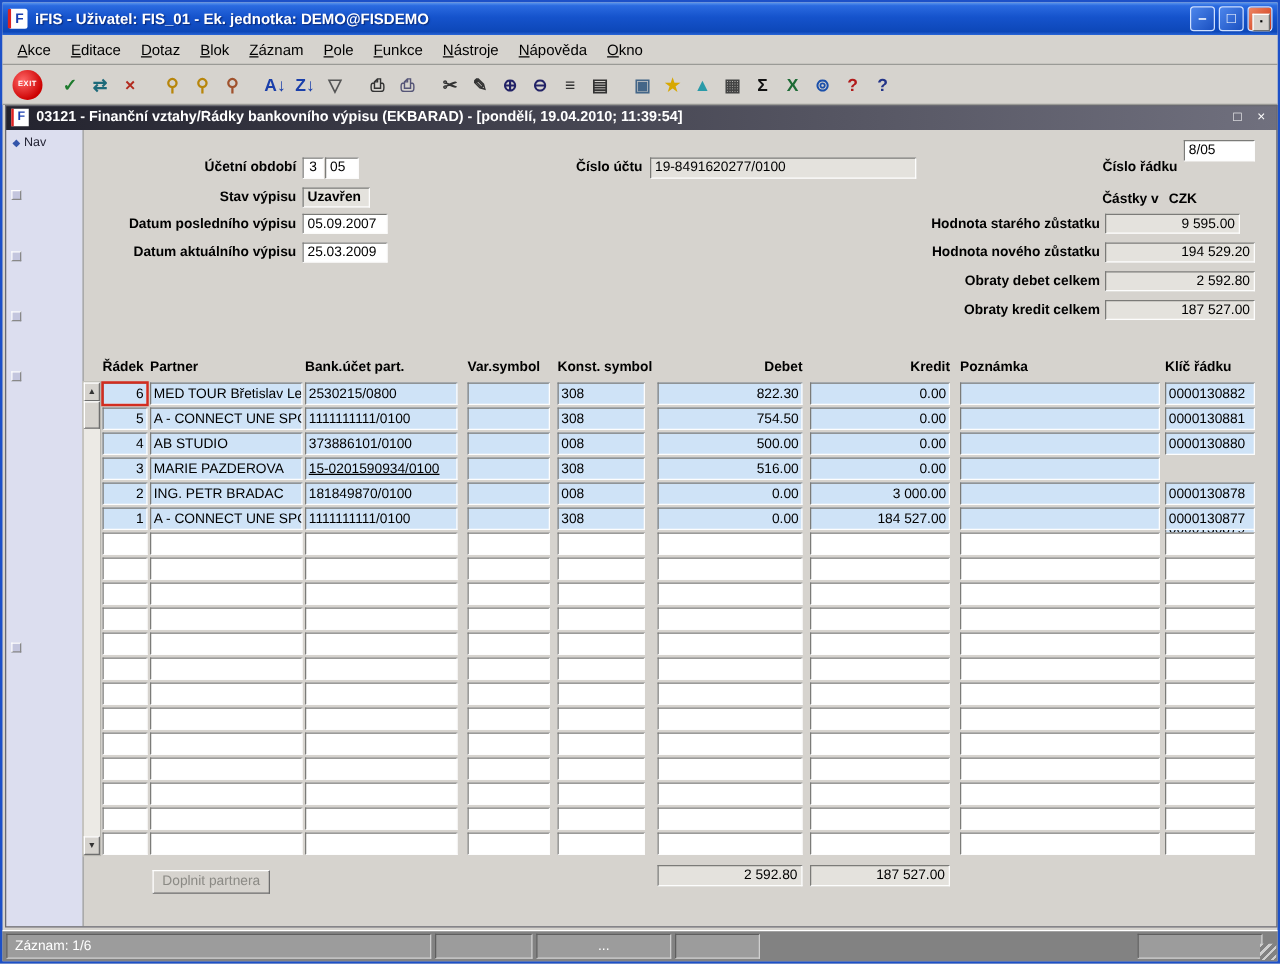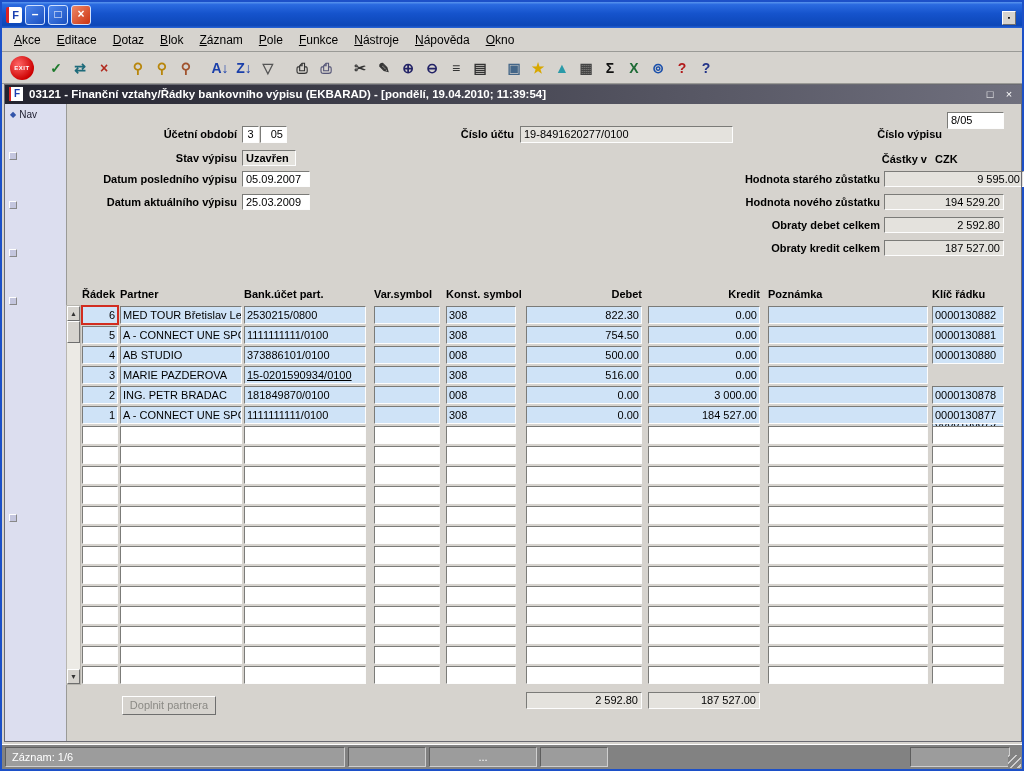--- a/index.html
+++ b/index.html
@@ -100,20 +100,21 @@
   #resize-grip{position:absolute;right:1px;bottom:1px;width:13px;height:13px;
     background:repeating-linear-gradient(135deg,#cfcfcf 0 2px,#828282 2px 5px);}
 </style>
 </head>
 <body>
 
 <div id="window">
 
   <div id="titlebar">
     <span id="app-icon">F</span>
+    <span id="title-text">iFIS - Uživatel: FIS_01 - Ek. jednotka: DEMO@FISDEMO</span>
     <span class="wbtn">–</span>
     <span class="wbtn">□</span>
     <span class="wbtn close">×</span>
   </div>
 
   <div id="menubar">
       <span class="menu-item">Akce</span>
       <span class="menu-item">Editace</span>
       <span class="menu-item">Dotaz</span>
       <span class="menu-item">Blok</span>
@@ -176,39 +177,39 @@
     </span>
     <span class="grip" style="top:48px"></span>
     <span class="grip" style="top:97px"></span>
     <span class="grip" style="top:145px"></span>
     <span class="grip" style="top:193px"></span>
     <span class="grip" style="top:410px"></span>
   </div>
 
   <div class="flabel" style="left:90px;top:126px;width:145px">Účetní období</div>
   <div class="field" style="left:240px;top:124px;width:17px;text-align:center">3</div>
-  <div class="field" style="left:258px;top:124px;width:27px;text-align:right">05</div>
+  <div class="field" style="left:258px;top:124px;width:27px;text-align:left">05</div>
 
   <div class="flabel" style="left:370px;top:126px;width:142px">Číslo účtu</div>
   <div class="field gray" style="left:518px;top:124px;width:213px">19-8491620277/0100</div>
 
-  <div class="flabel" style="left:812px;top:126px;width:128px">Číslo výpisu</div>
+  <div class="flabel" style="left:812px;top:126px;width:128px">Číslo řádku</div>
   <div class="field" style="left:945px;top:110px;width:57px">8/05</div>
 
   <div class="flabel" style="left:90px;top:150px;width:145px">Stav výpisu</div>
   <div class="field gray bold" style="left:240px;top:148px;width:54px;height:16px">Uzavřen</div>
 
   <div class="flabel" style="left:815px;top:151px;width:110px">Částky v</div>
   <div class="plain-bold" style="left:933px;top:151px">CZK</div>
 
   <div class="flabel" style="left:60px;top:171px;width:175px">Datum posledního výpisu</div>
   <div class="field" style="left:240px;top:169px;width:68px;height:16px">05.09.2007</div>
 
   <div class="flabel" style="left:700px;top:171px;width:178px">Hodnota starého zůstatku</div>
-  <div class="field gray num" style="left:882px;top:169px;width:140px;height:16px">9 595.00</div>
+  <div class="field gray num" style="left:882px;top:169px;width:108px;height:16px">9 595.00</div>
 
   <div class="flabel" style="left:60px;top:194px;width:175px">Datum aktuálního výpisu</div>
   <div class="field" style="left:240px;top:192px;width:68px;height:16px">25.03.2009</div>
 
   <div class="flabel" style="left:700px;top:194px;width:178px">Hodnota nového zůstatku</div>
   <div class="field gray num" style="left:882px;top:192px;width:120px;height:16px">194 529.20</div>
 
   <div class="flabel" style="left:700px;top:217px;width:178px">Obraty debet celkem</div>
   <div class="field gray num" style="left:882px;top:215px;width:120px;height:16px">2 592.80</div>
 

